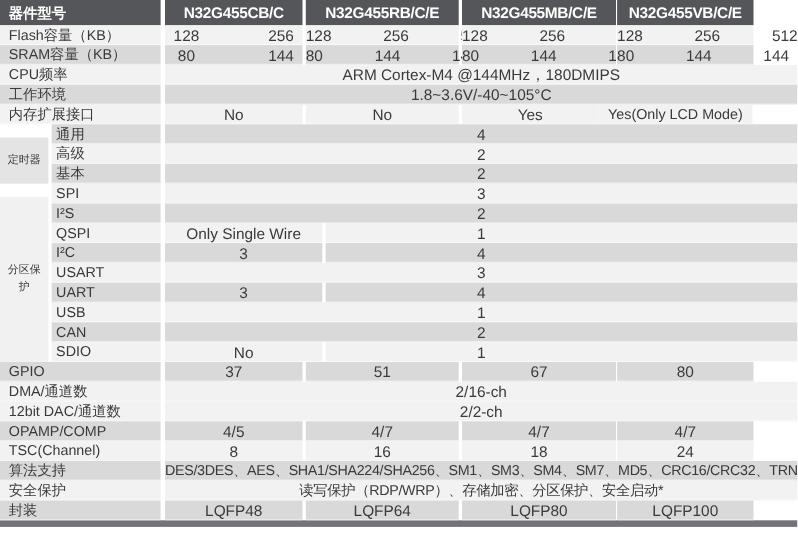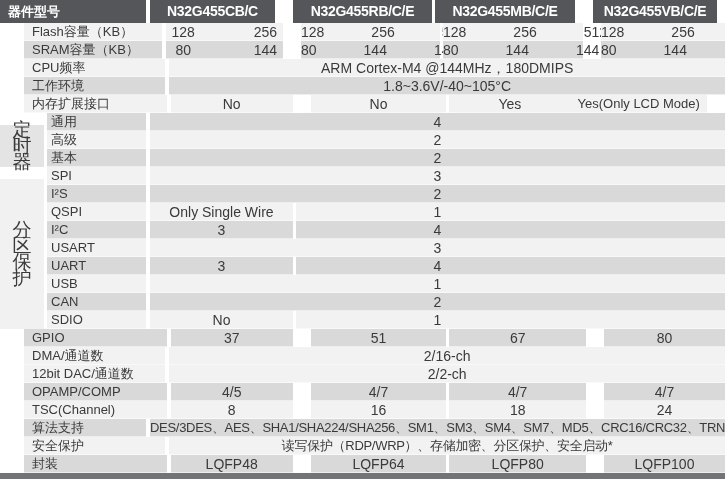--- a/index.html
+++ b/index.html
@@ -18,28 +18,28 @@
     background:#55565a;color:#fff;font-weight:bold;font-size:13px;
   }
   .hcell{
     background:#55565a;color:#fff;font-weight:bold;font-size:14px;
     text-align:center;letter-spacing:-0.3px;
   }
 
   
   .row{display:flex;height:18px;line-height:18px;font-size:13px;}
   .row > div{box-shadow:inset 0 -1px 0 rgba(255,255,255,0.55);}
-  .lbl{width:146px;margin-right:4px;box-sizing:border-box;padding-left:8px;white-space:nowrap;margin-left:24px;}
+  .lbl{width:146px;margin-right:4px;box-sizing:border-box;padding-left:8px;white-space:nowrap;}
   .spacer{width:47px;background:transparent !important;box-shadow:none !important;}
   .sub{width:99px;margin-right:4px;box-sizing:border-box;padding-left:4px;white-space:nowrap;}
 
   
-  .g1{width:125px;margin-right:18px;}
+  .g1{width:125px;margin-right:3px;}
   .g2{width:139px;margin-right:3px;}
-  .g3{width:140px;margin-right:18px;}
+  .g3{width:140px;margin-right:1px;}
   .g4{width:124px;}
   .grp{display:flex;font-size:14px;gap:47px;}
   .grp span{flex:1;text-align:center;}
 
   
   .dfull{width:575px;text-align:center;font-size:14px;}
   .dsplit{position:relative;}
   .firstval{
     position:absolute;left:0;top:0;height:18px;width:146px;
     box-sizing:border-box;border-right:3px solid #fff;
@@ -49,21 +49,21 @@
 
   
   .b0 > div:not(.spacer){background:#f2f2f2;}
   .b1 > div:not(.spacer){background:#d9d9d9;}
 
   
   .section{position:relative;}
   .seclbl{
     position:absolute;left:0;top:12px;bottom:0;width:44px;
     display:flex;align-items:center;justify-content:center;
-    text-align:center;font-size:19px;word-break:break-all;line-height:16px;
+    text-align:center;font-size:10px;word-break:break-all;line-height:16px;
     z-index:2;
   }
   .seclbl.t{background:#e4e4e4;}
   .seclbl.c{background:#f1f1f1;}
   .seclbl span{display:block;width:30px;}
 
   .row.smalltext .dfull{font-size:13px;letter-spacing:-0.3px;white-space:nowrap;}
 
   .bbar{height:6px;background:#737478;}
 </style>

